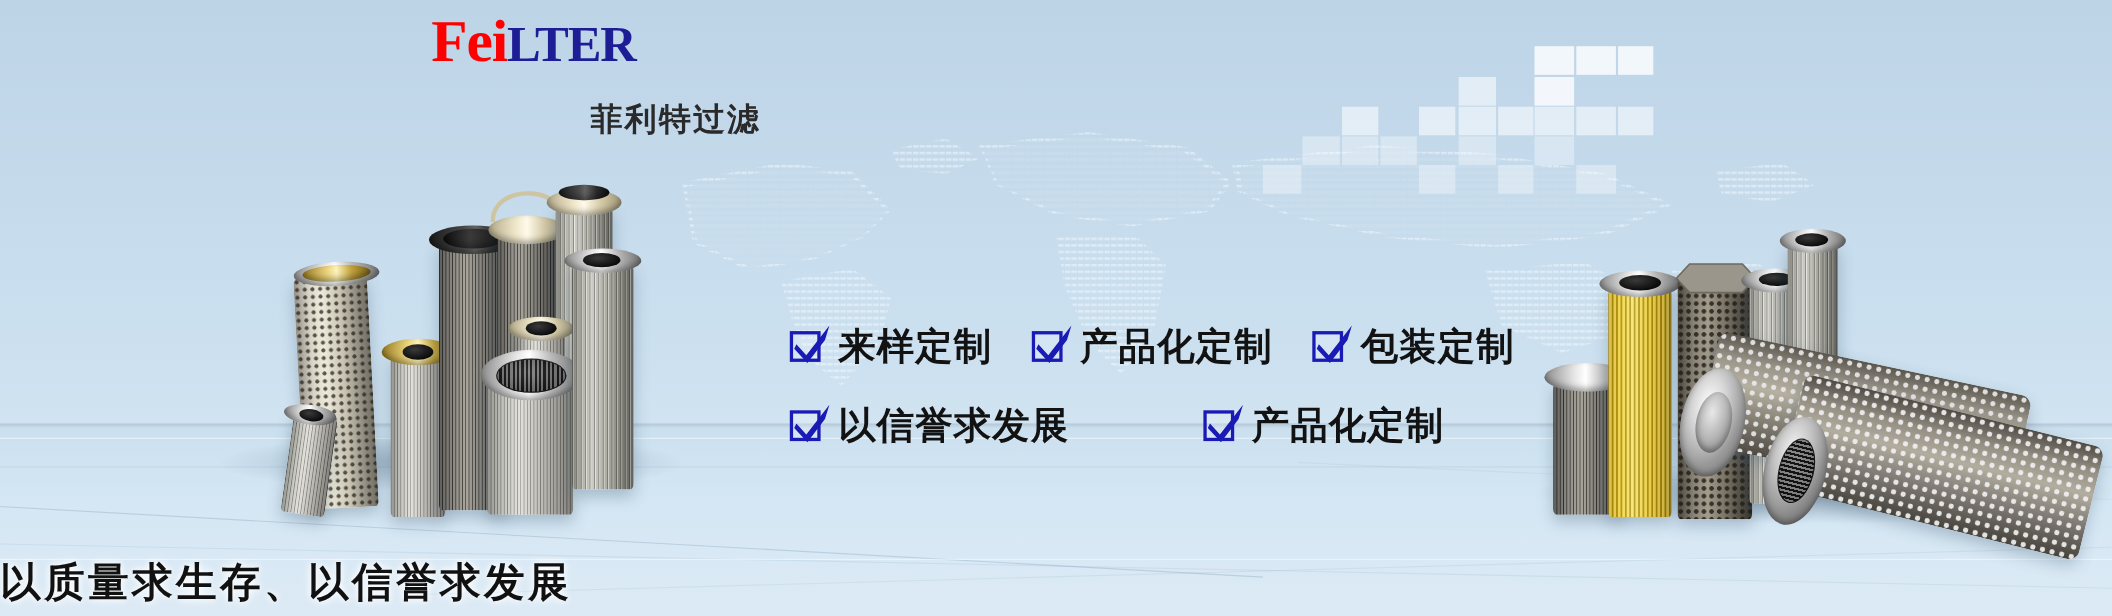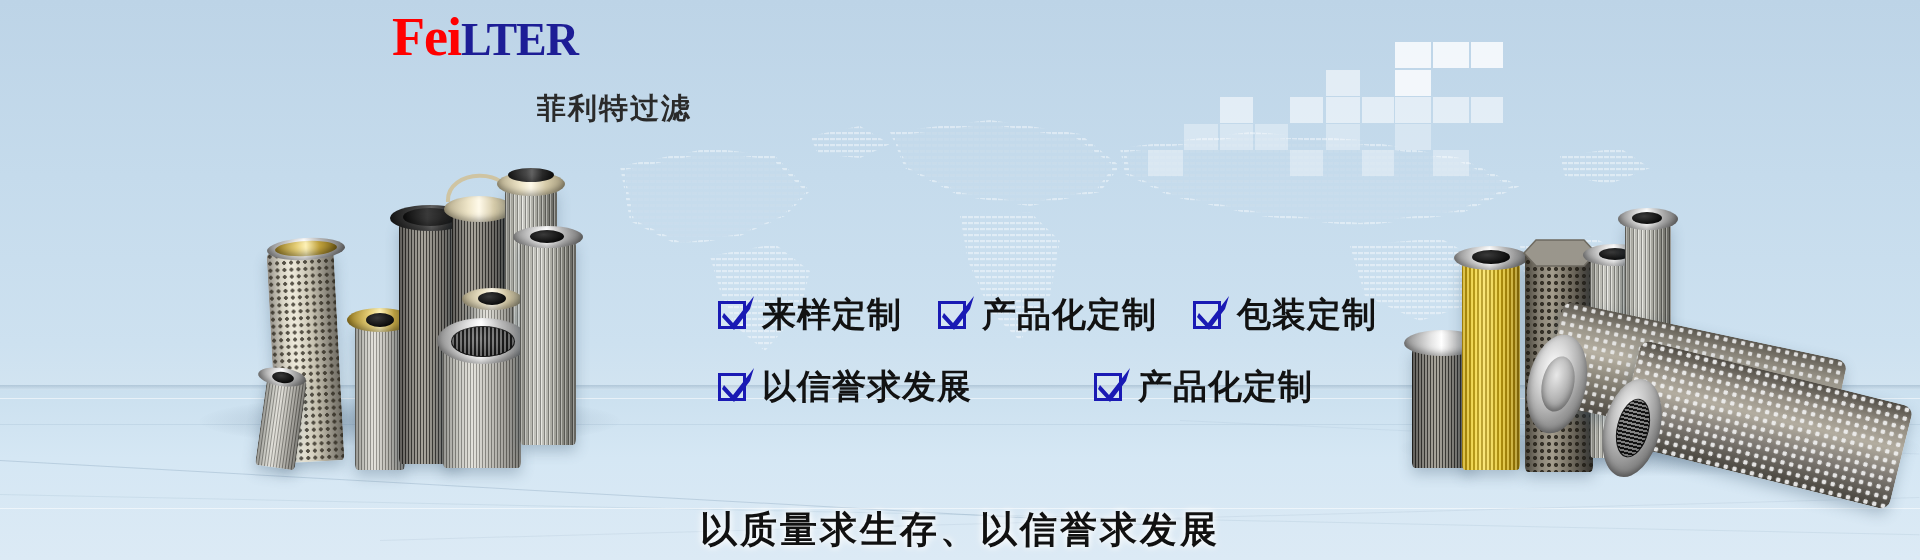--- a/index.html
+++ b/index.html
@@ -95,21 +95,20 @@
   .chk svg { position:absolute; left:-1px; top:-5px; width:42px; height:40px; }
   .flabel {
     font-family:"DejaVu Sans", sans-serif;
     font-weight:bold; font-size:34px; color:#121212;
     letter-spacing:1px;
   }
 
   
   .slogan {
     position:absolute; left:0; right:0; top:505px;
-    text-align:center;
     font-family:"DejaVu Sans", sans-serif;
     font-weight:bold; font-size:37px; color:#111111;
     letter-spacing:3px;
     text-shadow:0 0 6px rgba(255,255,255,0.95), 0 0 10px rgba(255,255,255,0.9);
   }
 
   
   .products { position:absolute; left:0; top:0; width:1920px; height:560px; pointer-events:none; }
   .prod { position:absolute; }
 

